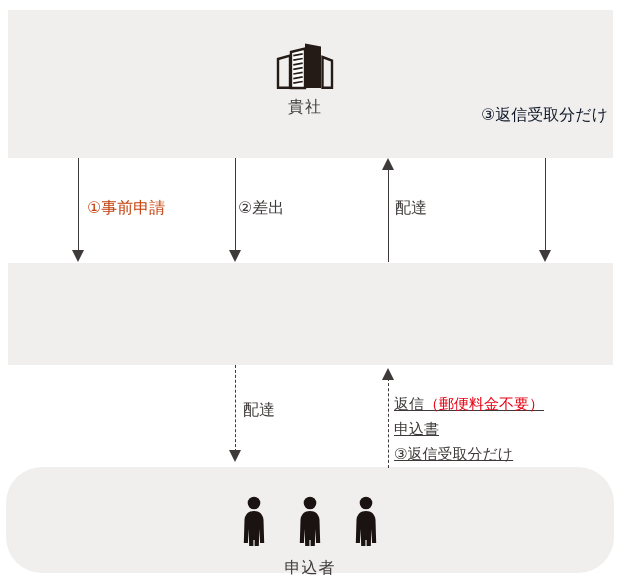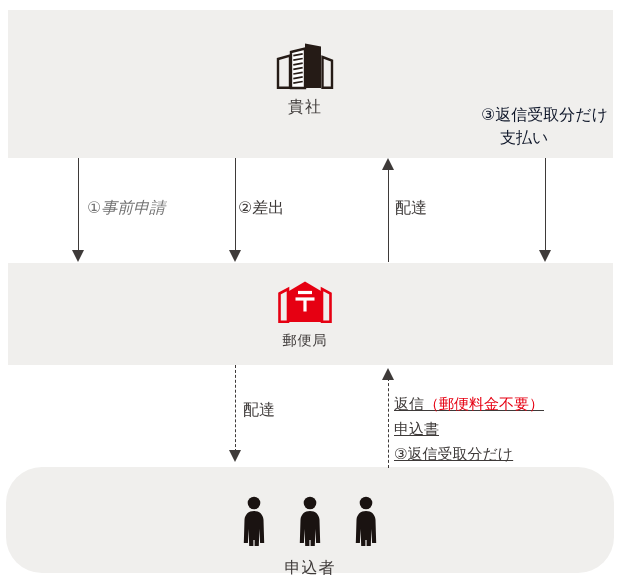--- a/index.html
+++ b/index.html
@@ -19,21 +19,21 @@
   .postoffice{left:245px;top:280px;width:120px;}
   .postoffice .elabel{font-size:14px;margin-top:4px;}
   .applicants{left:160px;top:496px;width:300px;}
   .applicants .people{display:flex;gap:28px;}
   .applicants .elabel{font-size:16px;margin-top:12px;}
 
   .note-red{position:absolute;left:481px;top:103px;color:#0f172a;font-size:16px;line-height:23px;white-space:nowrap;}
   .note-red .l2{padding-left:19px;}
 
   .flow-label{position:absolute;font-size:16px;color:#3e3a39;white-space:nowrap;}
-  .flow-label.red{color:#737373;font-style:italic;}
+  .flow-label.red{color:#c2410c;}
 
   .reply-block{position:absolute;left:394px;top:391px;font-size:15px;line-height:25px;color:#3e3a39;white-space:nowrap;text-decoration:underline;}
   .reply-block .red{color:#e60012;}
 
   .arrow{position:absolute;width:0;}
   .arrow .shaft{position:absolute;left:-0.5px;border-left:1px solid #3e3a39;}
   .arrow.dashed .shaft{border-left-style:dashed;}
   .arrow .head{position:absolute;left:-6px;width:0;height:0;
     border-left:6px solid transparent;border-right:6px solid transparent;}
   .arrow.down .shaft{top:0;bottom:10px;}
@@ -80,21 +80,20 @@
           <line x1="18.3" y1="43.2" x2="27.7" y2="41.5"></line>
         </g>
         <polygon points="30,3.5 46,6.5 46,48 30,48" fill="#251b16"></polygon>
       </svg>
     </span>
     <span class="elabel">貴社</span>
   </div>
 
   <div class="note-red">
     <div>③返信受取分だけ</div>
-    <div class="l2">支払い</div>
   </div>
 
   <div class="arrow down a1">
       <div class="shaft"></div>
       <div class="head"></div>
     </div>
   <div class="arrow down a2">
       <div class="shaft"></div>
       <div class="head"></div>
     </div>
@@ -104,37 +103,20 @@
     </div>
   <div class="arrow down a4">
       <div class="shaft"></div>
       <div class="head"></div>
     </div>
 
   <div class="flow-label red lbl-apply">①事前申請</div>
   <div class="flow-label lbl-send">②差出</div>
   <div class="flow-label lbl-deliver-up">配達</div>
 
-  <div class="entity postoffice">
-    <span>
-      <svg width="56" height="44" viewBox="0 0 56 44">
-        <g stroke="#e60012" fill="none" stroke-width="2.6">
-          <path d="M2.5,13.5 L11,9 L11,41.7 L2.5,41.7 Z"></path>
-          <path d="M45,9 L53.5,13.5 L53.5,41.7 L45,41.7 Z"></path>
-        </g>
-        <polygon points="12,11 28,1.5 44,11 44,42 12,42" fill="#e60012"></polygon>
-        <g stroke="#ffffff" stroke-width="3.2">
-          <line x1="21" y1="12.5" x2="35" y2="12.5"></line>
-          <line x1="18.5" y1="19" x2="37.5" y2="19"></line>
-          <line x1="28" y1="19" x2="28" y2="31.5"></line>
-        </g>
-      </svg>
-    </span>
-    <span class="elabel">郵便局</span>
-  </div>
 
   <div class="arrow down dashed a5">
       <div class="shaft"></div>
       <div class="head"></div>
     </div>
   <div class="arrow up dashed a6">
       <div class="shaft"></div>
       <div class="head"></div>
     </div>
 

